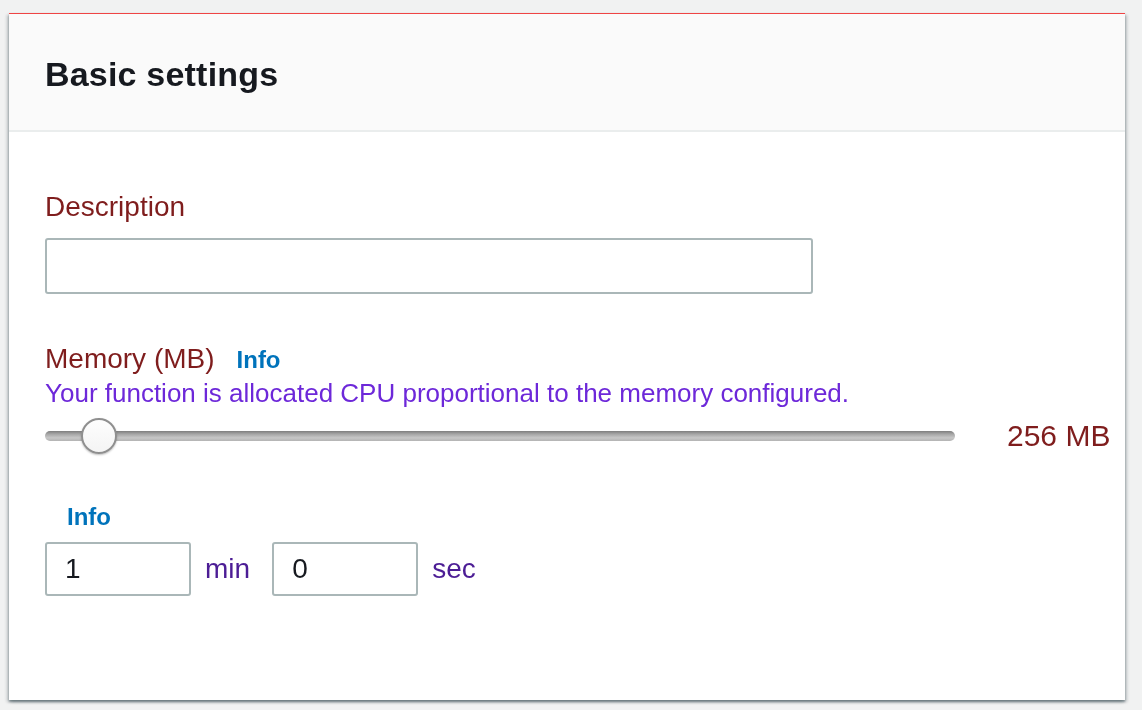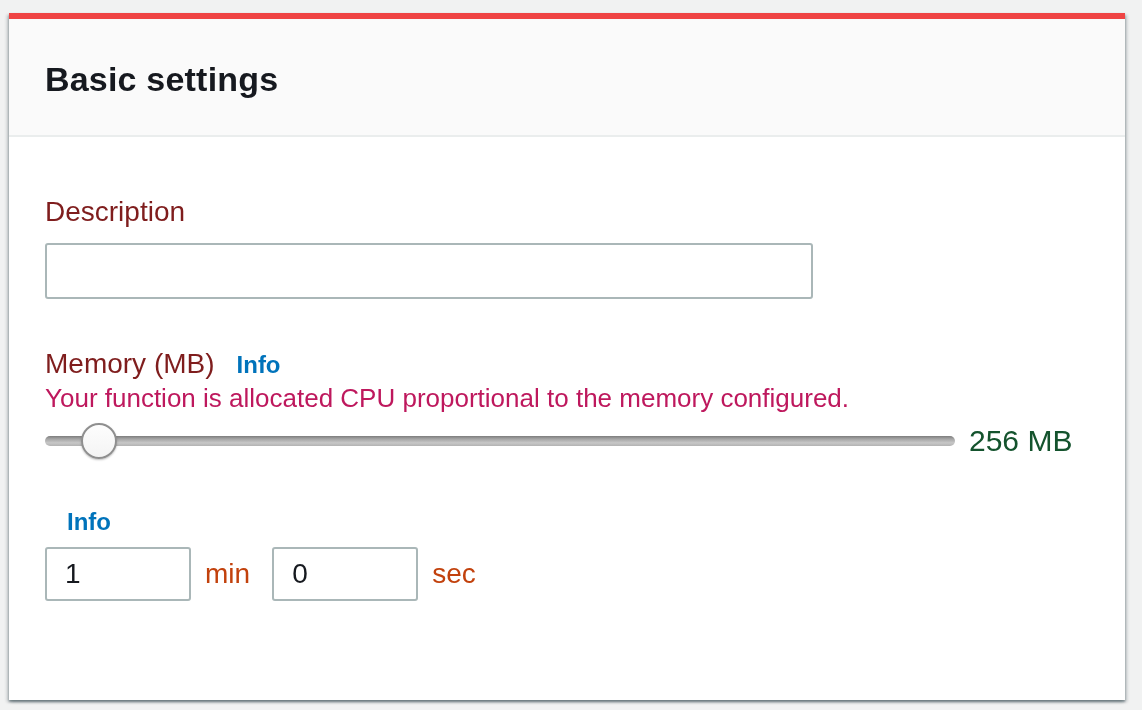--- a/index.html
+++ b/index.html
@@ -8,21 +8,21 @@
     background: #f1f2f2;
     font-family: "Liberation Sans", "DejaVu Sans", sans-serif;
     overflow: hidden;
     position: relative;
   }
   .card {
     position: absolute;
     left: 9px; top: 13px;
     width: 1116px; height: 687px;
     background: #ffffff;
-    border-top: 6px solid #ef4444;
+    border-top: 1px solid #ef4444;
     box-shadow: 0 2px 2px 0 rgba(0,28,36,0.30),
                 2px 2px 3px 0 rgba(0,28,36,0.22),
                -2px 2px 3px 0 rgba(0,28,36,0.22);
   }
   .card-header {
     background: #fafafa;
     border-bottom: 2px solid #eaeded;
     padding: 40px 36px 36px 36px;
   }
   .card-title {
@@ -65,21 +65,21 @@
     width: 768px; height: 56px;
     margin-top: 14px;
     padding: 0 16px;
   }
 
   .memory-group { margin-top: 48px; }
   .help-text {
     margin-top: 2px;
     font-size: 26px;
     line-height: 30px;
-    color: #be185d;
+    color: #6d28d9;
   }
   .slider-row {
     margin-top: 4px;
     display: flex;
     align-items: center;
     height: 48px;
   }
   .slider {
     position: relative;
     width: 910px; height: 48px;
@@ -99,39 +99,39 @@
     left: 36px; top: 50%;
     width: 36px; height: 36px;
     margin-top: -18px;
     border-radius: 50%;
     background: linear-gradient(180deg, #fdfdfd 0%, #f4f4f4 100%);
     border: 2px solid #8f8f8f;
     box-shadow: 0 1px 2px rgba(0,0,0,0.25);
     cursor: grab;
   }
   .slider-value {
-    margin-left: 14px;
+    margin-left: 52px;
     font-size: 30px;
-    color: #14532d;
+    color: #7f1d1d;
     white-space: nowrap;
   }
 
   .timeout-group { margin-top: 42px; }
   .timeout-row {
     margin-top: 10px;
     display: flex;
     align-items: center;
   }
   .timeout-input {
     width: 146px; height: 54px;
     padding: 0 0 0 18px;
   }
   .unit {
     font-size: 28px;
-    color: #c2410c;
+    color: #4c1d95;
     margin: 0 22px 0 14px;
   }
 </style>
 </head>
 <body>
 
 <div class="card">
   <div class="card-header">
     <h2 class="card-title">Basic settings</h2>
   </div>

